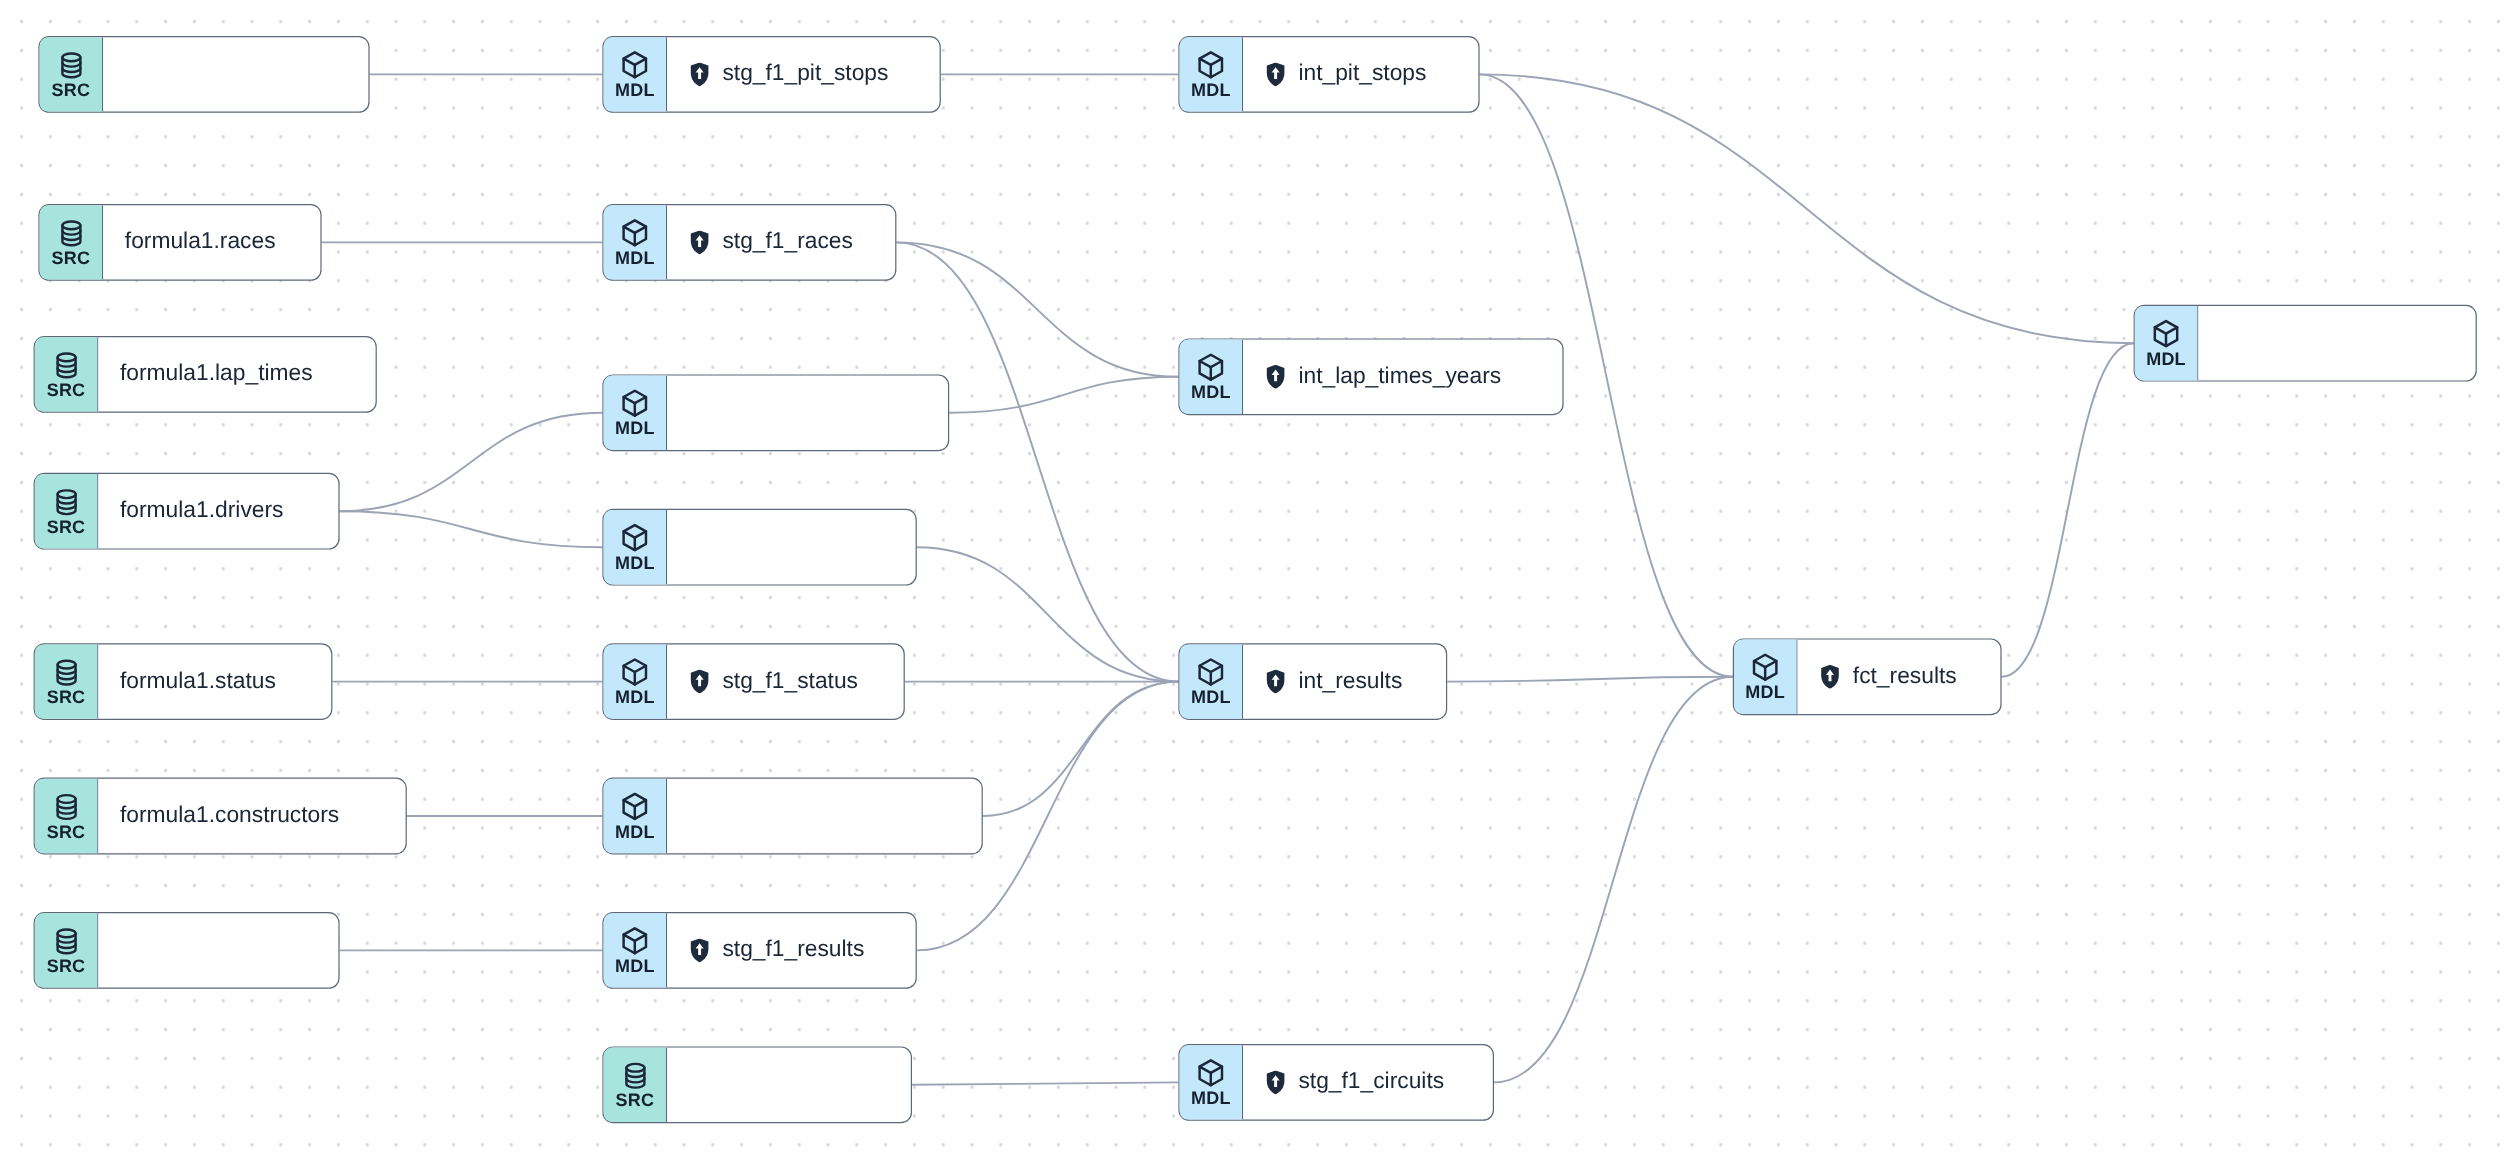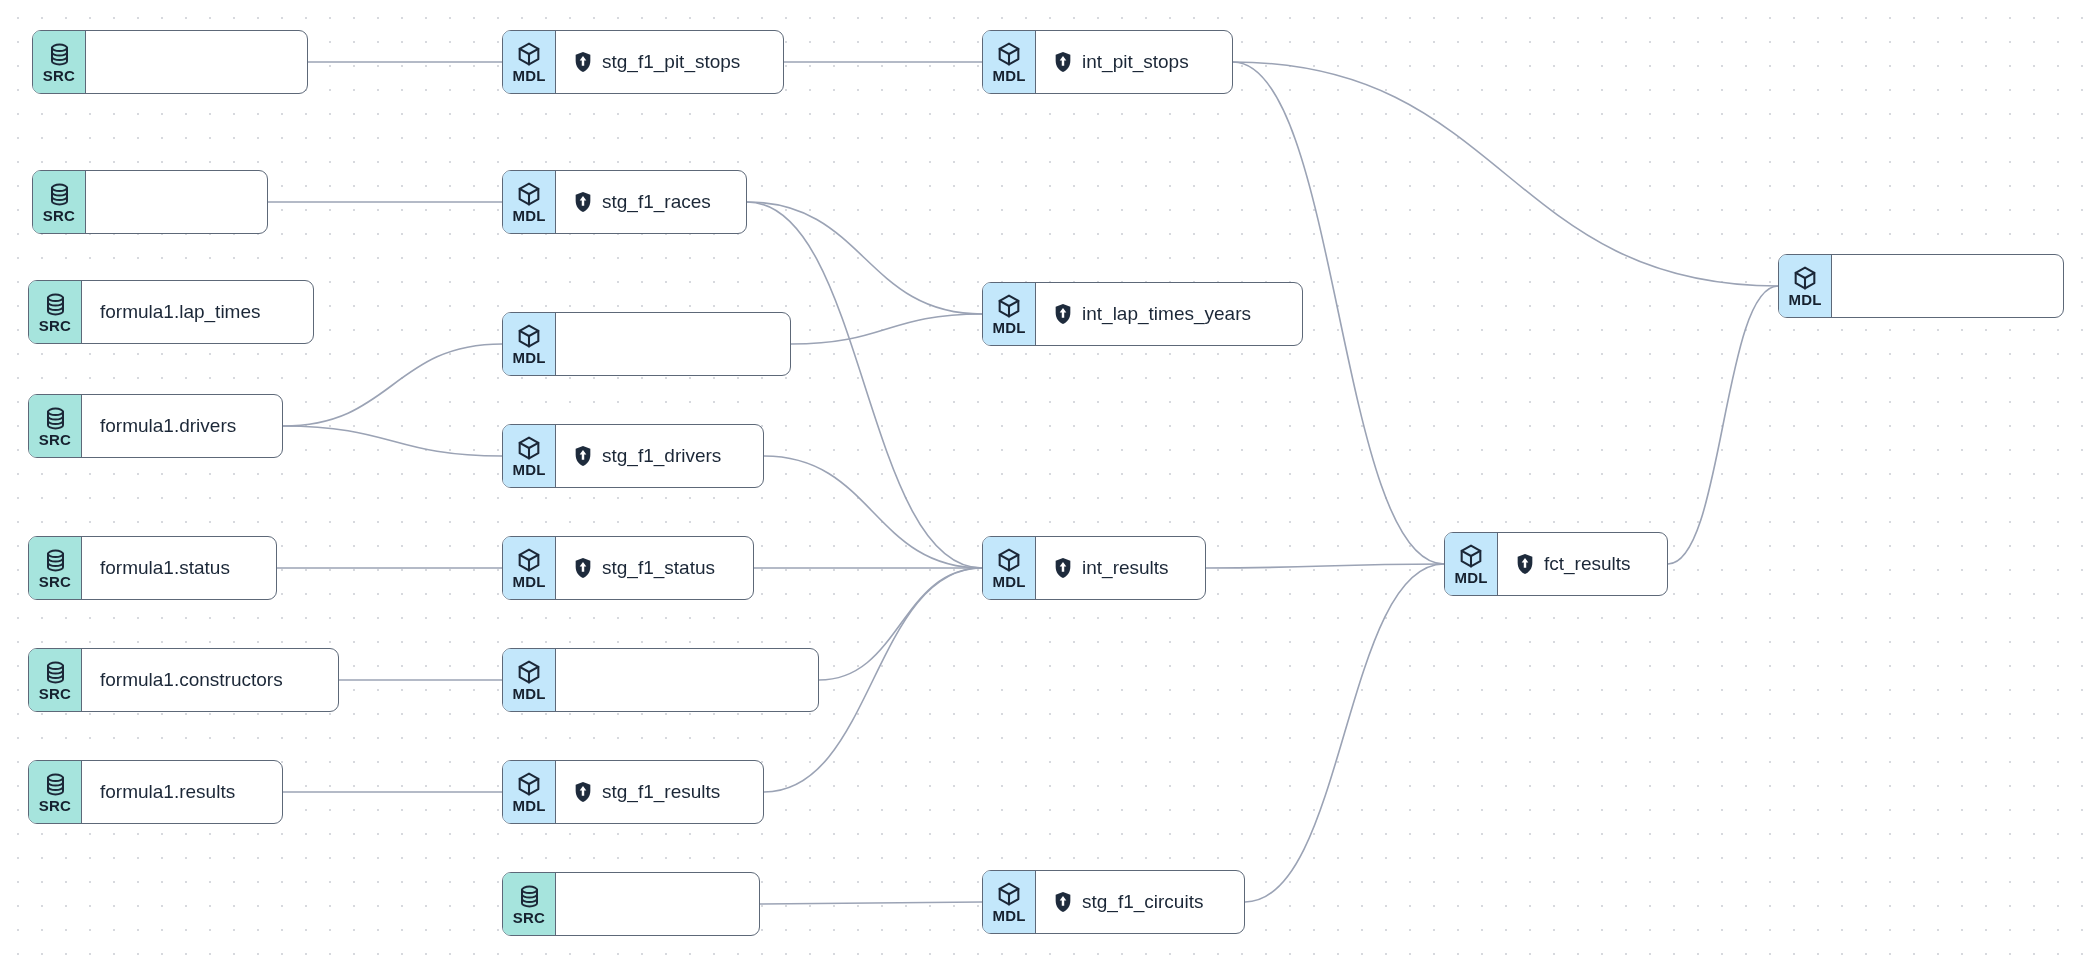--- a/index.html
+++ b/index.html
@@ -111,20 +111,23 @@
           <span class="icon">
 <svg width="25" height="25" viewBox="0 0 24 24" fill="none" stroke="#1b2737" stroke-width="1.9" stroke-linecap="round">
   <ellipse cx="12" cy="5.6" rx="7.2" ry="3.1"></ellipse>
   <path d="M4.8 5.6 V18.4 C4.8 20.1 8 21.5 12 21.5 C16 21.5 19.2 20.1 19.2 18.4 V5.6"></path>
   <path d="M4.8 9.9 C4.8 11.6 8 13 12 13 C16 13 19.2 11.6 19.2 9.9"></path>
   <path d="M4.8 14.2 C4.8 15.9 8 17.3 12 17.3 C16 17.3 19.2 15.9 19.2 14.2"></path>
 </svg>
           </span>
           <span class="badge-label">SRC</span>
         </div>
+        <div class="body">
+          <span class="label">formula1.races</span>
+        </div>
       </div>
       <div class="node source" style="left: 28px; top: 280px; width: 286px;">
         <div class="badge">
           <span class="icon">
 <svg width="25" height="25" viewBox="0 0 24 24" fill="none" stroke="#1b2737" stroke-width="1.9" stroke-linecap="round">
   <ellipse cx="12" cy="5.6" rx="7.2" ry="3.1"></ellipse>
   <path d="M4.8 5.6 V18.4 C4.8 20.1 8 21.5 12 21.5 C16 21.5 19.2 20.1 19.2 18.4 V5.6"></path>
   <path d="M4.8 9.9 C4.8 11.6 8 13 12 13 C16 13 19.2 11.6 19.2 9.9"></path>
   <path d="M4.8 14.2 C4.8 15.9 8 17.3 12 17.3 C16 17.3 19.2 15.9 19.2 14.2"></path>
 </svg>
@@ -188,23 +191,20 @@
           <span class="icon">
 <svg width="25" height="25" viewBox="0 0 24 24" fill="none" stroke="#1b2737" stroke-width="1.9" stroke-linecap="round">
   <ellipse cx="12" cy="5.6" rx="7.2" ry="3.1"></ellipse>
   <path d="M4.8 5.6 V18.4 C4.8 20.1 8 21.5 12 21.5 C16 21.5 19.2 20.1 19.2 18.4 V5.6"></path>
   <path d="M4.8 9.9 C4.8 11.6 8 13 12 13 C16 13 19.2 11.6 19.2 9.9"></path>
   <path d="M4.8 14.2 C4.8 15.9 8 17.3 12 17.3 C16 17.3 19.2 15.9 19.2 14.2"></path>
 </svg>
           </span>
           <span class="badge-label">SRC</span>
         </div>
-        <div class="body">
-          <span class="label">formula1.results</span>
-        </div>
       </div>
       <div class="node source" style="left: 502px; top: 872px; width: 258px;">
         <div class="badge">
           <span class="icon">
 <svg width="25" height="25" viewBox="0 0 24 24" fill="none" stroke="#1b2737" stroke-width="1.9" stroke-linecap="round">
   <ellipse cx="12" cy="5.6" rx="7.2" ry="3.1"></ellipse>
   <path d="M4.8 5.6 V18.4 C4.8 20.1 8 21.5 12 21.5 C16 21.5 19.2 20.1 19.2 18.4 V5.6"></path>
   <path d="M4.8 9.9 C4.8 11.6 8 13 12 13 C16 13 19.2 11.6 19.2 9.9"></path>
   <path d="M4.8 14.2 C4.8 15.9 8 17.3 12 17.3 C16 17.3 19.2 15.9 19.2 14.2"></path>
 </svg>
@@ -269,29 +269,20 @@
       <div class="node model" style="left: 502px; top: 424px; width: 262px;">
         <div class="badge">
           <span class="icon">
 <svg width="26" height="26" viewBox="0 0 24 24" fill="none" stroke="#1b2737" stroke-width="1.9" stroke-linejoin="round" stroke-linecap="round">
   <path d="M12 2.4 L20.6 7.2 V16.8 L12 21.6 L3.4 16.8 V7.2 Z"></path>
   <path d="M3.4 7.2 L12 12 L20.6 7.2"></path>
   <path d="M12 12 V21.6"></path>
 </svg>
           </span>
           <span class="badge-label">MDL</span>
-        </div>
-        <div class="body">
-          <span class="icon">
-<svg width="18" height="20" viewBox="0 0 16 18" fill="#1e2b3c">
-  <path d="M8 0 L14.6 2.4 V7.8 C14.6 12.6 11.9 16.2 8 18 C4.1 16.2 1.4 12.6 1.4 7.8 V2.4 Z"></path>
-  <path fill="#ffffff" d="M8 3.6 L11 7.6 H9.1 V12.4 H6.9 V7.6 H5 Z"></path>
-</svg>
-          </span>
-          <span class="label">stg_f1_drivers</span>
         </div>
       </div>
       <div class="node model" style="left: 502px; top: 536px; width: 252px;">
         <div class="badge">
           <span class="icon">
 <svg width="26" height="26" viewBox="0 0 24 24" fill="none" stroke="#1b2737" stroke-width="1.9" stroke-linejoin="round" stroke-linecap="round">
   <path d="M12 2.4 L20.6 7.2 V16.8 L12 21.6 L3.4 16.8 V7.2 Z"></path>
   <path d="M3.4 7.2 L12 12 L20.6 7.2"></path>
   <path d="M12 12 V21.6"></path>
 </svg>

